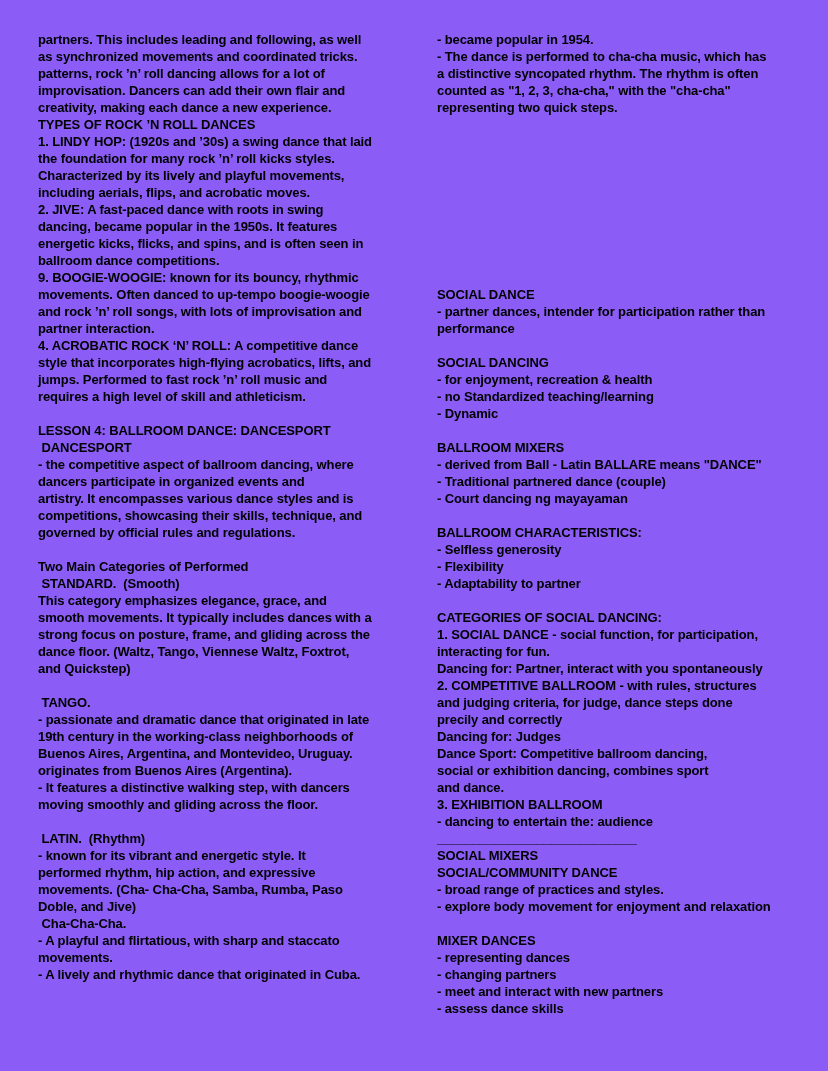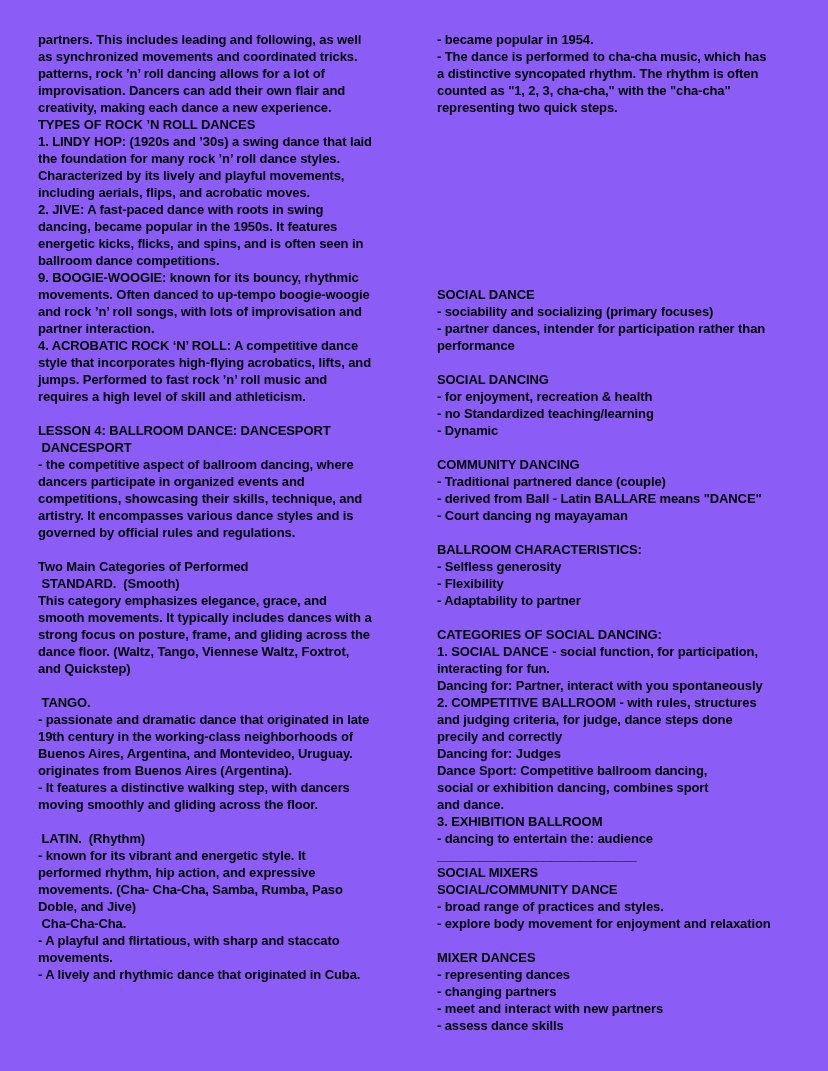--- a/index.html
+++ b/index.html
@@ -35,42 +35,42 @@
 
 <div class="page">
   <div class="column column-left">
       <div class="line">partners. This includes leading and following, as well</div>
       <div class="line">as synchronized movements and coordinated tricks.</div>
       <div class="line">patterns, rock ’n’ roll dancing allows for a lot of</div>
       <div class="line">improvisation. Dancers can add their own flair and</div>
       <div class="line">creativity, making each dance a new experience.</div>
       <div class="line">TYPES OF ROCK ’N ROLL DANCES</div>
       <div class="line">1. LINDY HOP: (1920s and ’30s) a swing dance that laid</div>
-      <div class="line">the foundation for many rock ’n’ roll dance styles.</div>
+      <div class="line">the foundation for many rock ’n’ roll kicks styles.</div>
       <div class="line">Characterized by its lively and playful movements,</div>
       <div class="line">including aerials, flips, and acrobatic moves.</div>
       <div class="line">2. JIVE: A fast-paced dance with roots in swing</div>
       <div class="line">dancing, became popular in the 1950s. It features</div>
       <div class="line">energetic kicks, flicks, and spins, and is often seen in</div>
       <div class="line">ballroom dance competitions.</div>
       <div class="line">9. BOOGIE-WOOGIE: known for its bouncy, rhythmic</div>
       <div class="line">movements. Often danced to up-tempo boogie-woogie</div>
       <div class="line">and rock ’n’ roll songs, with lots of improvisation and</div>
       <div class="line">partner interaction.</div>
       <div class="line">4. ACROBATIC ROCK ‘N’ ROLL: A competitive dance</div>
       <div class="line">style that incorporates high-flying acrobatics, lifts, and</div>
       <div class="line">jumps. Performed to fast rock ’n’ roll music and</div>
       <div class="line">requires a high level of skill and athleticism.</div>
       <div class="line">&nbsp;</div>
       <div class="line">LESSON 4: BALLROOM DANCE: DANCESPORT</div>
       <div class="line"> DANCESPORT</div>
       <div class="line">- the competitive aspect of ballroom dancing, where</div>
       <div class="line">dancers participate in organized events and</div>
+      <div class="line">artistry. It encompasses various dance styles and is</div>
       <div class="line">competitions, showcasing their skills, technique, and</div>
-      <div class="line">artistry. It encompasses various dance styles and is</div>
       <div class="line">governed by official rules and regulations.</div>
       <div class="line">&nbsp;</div>
       <div class="line">Two Main Categories of Performed</div>
       <div class="line"> STANDARD.  (Smooth)</div>
       <div class="line">This category emphasizes elegance, grace, and</div>
       <div class="line">smooth movements. It typically includes dances with a</div>
       <div class="line">strong focus on posture, frame, and gliding across the</div>
       <div class="line">dance floor. (Waltz, Tango, Viennese Waltz, Foxtrot,</div>
       <div class="line">and Quickstep)</div>
       <div class="line">&nbsp;</div>
@@ -102,32 +102,31 @@
       <div class="line">&nbsp;</div>
       <div class="line">&nbsp;</div>
       <div class="line">&nbsp;</div>
       <div class="line">&nbsp;</div>
       <div class="line">&nbsp;</div>
       <div class="line">&nbsp;</div>
       <div class="line">&nbsp;</div>
       <div class="line">&nbsp;</div>
       <div class="line">&nbsp;</div>
       <div class="line">SOCIAL DANCE</div>
-      <div class="line">- sociability and socializing (primary focuses)</div>
       <div class="line">- partner dances, intender for participation rather than</div>
       <div class="line">performance</div>
       <div class="line">&nbsp;</div>
       <div class="line">SOCIAL DANCING</div>
       <div class="line">- for enjoyment, recreation &amp; health</div>
       <div class="line">- no Standardized teaching/learning</div>
       <div class="line">- Dynamic</div>
       <div class="line">&nbsp;</div>
-      <div class="line">COMMUNITY DANCING</div>
+      <div class="line">BALLROOM MIXERS</div>
+      <div class="line">- derived from Ball - Latin BALLARE means "DANCE"</div>
       <div class="line">- Traditional partnered dance (couple)</div>
-      <div class="line">- derived from Ball - Latin BALLARE means "DANCE"</div>
       <div class="line">- Court dancing ng mayayaman</div>
       <div class="line">&nbsp;</div>
       <div class="line">BALLROOM CHARACTERISTICS:</div>
       <div class="line">- Selfless generosity</div>
       <div class="line">- Flexibility</div>
       <div class="line">- Adaptability to partner</div>
       <div class="line">&nbsp;</div>
       <div class="line">CATEGORIES OF SOCIAL DANCING:</div>
       <div class="line">1. SOCIAL DANCE - social function, for participation,</div>
       <div class="line">interacting for fun.</div>

